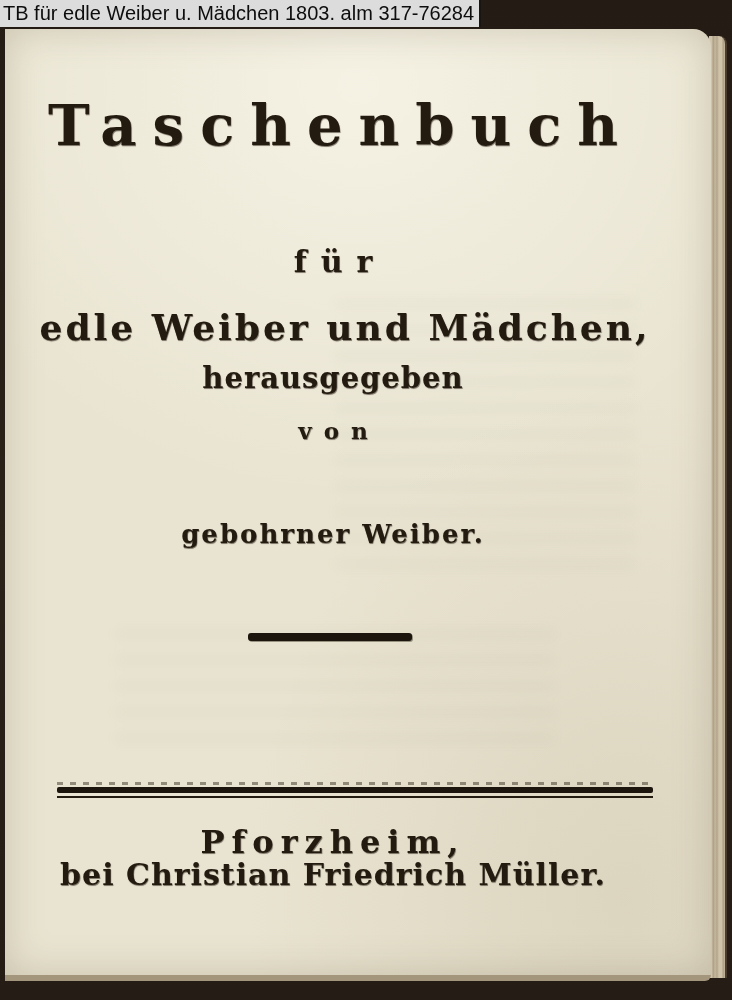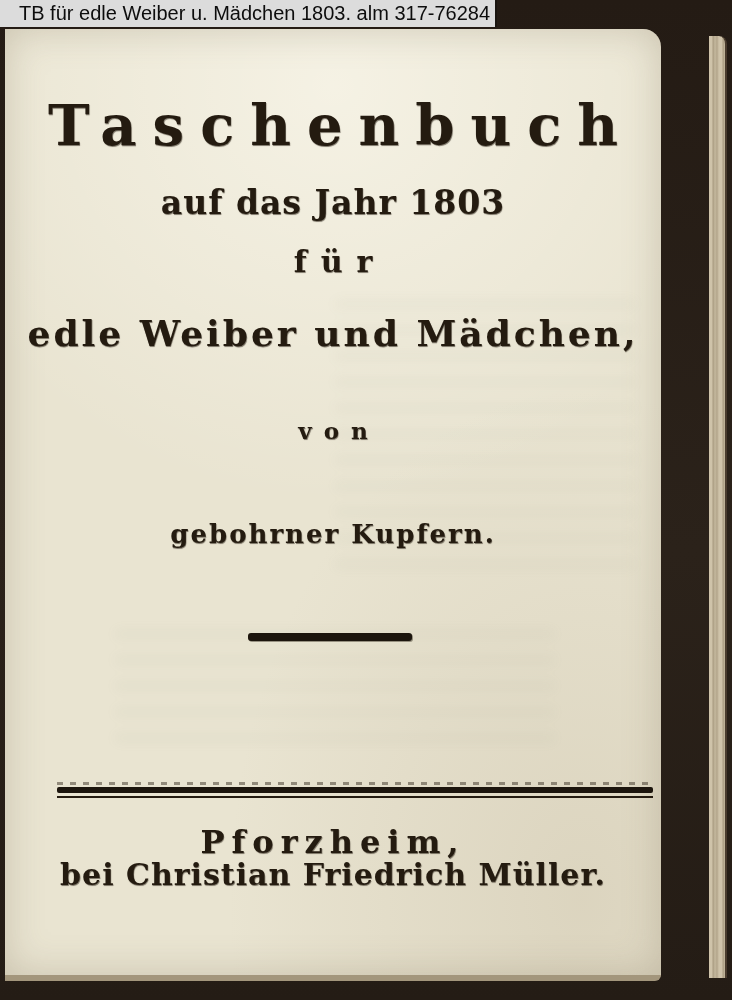--- a/index.html
+++ b/index.html
@@ -12,33 +12,33 @@
   .scan {
     position: relative;
     width: 732px; height: 1000px;
     background: linear-gradient(180deg, #241b14 0%, #2b221a 55%, #241c15 100%);
     overflow: hidden;
   }
   
   .caption-strip {
     position: absolute; left: 0; top: 0;
     height: 27px; line-height: 27px;
-    padding: 0 5px 0 19px;
+    padding: 0 5px 0 3px;
     background: #dcdcdc;
     border-right: 2px solid #1a1510;
     color: #0d0d0d;
     font-family: "Liberation Sans", sans-serif;
     font-size: 20px;
     white-space: nowrap;
     z-index: 5;
   }
   
   .page {
     position: absolute; left: 5px; top: 29px;
-    width: 656px; height: 946px;
+    width: 706px; height: 946px;
     background:
       radial-gradient(120% 80% at 50% 6%, rgba(255,253,244,0.55), rgba(255,253,244,0) 55%),
       radial-gradient(90% 90% at 88% 92%, rgba(185,172,144,0.28), rgba(185,172,144,0) 60%),
       #e9e4d1;
     border-top-right-radius: 18px;
     border-bottom-right-radius: 6px;
     border-bottom: 6px solid #a3967c;
     box-shadow: inset 0 0 38px rgba(120,104,78,0.28);
     z-index: 1;
   }
@@ -72,21 +72,21 @@
     text-align: center;
     color: #241b10;
     font-weight: bold;
     line-height: 1.05;
     text-shadow: 0.6px 0.6px 0.7px rgba(36,27,16,0.55);
     white-space: nowrap;
   }
   .l-title     { top: 67px;  font-size: 56px; letter-spacing: 16px; transform: translateX(8px); }
   .l-year      { top: 157px; font-size: 33px; letter-spacing: 1px; }
   .l-for       { top: 217px; font-size: 30px; letter-spacing: 14px; transform: translateX(7px); }
-  .l-audience  { top: 286px; font-size: 36px; letter-spacing: 3px; }
+  .l-audience  { top: 280px; font-size: 36px; letter-spacing: 3px; padding-left: 12px; }
   .l-publabel  { top: 334px; font-size: 29px; letter-spacing: 1px; }
   .l-by        { top: 390px; font-size: 23px; letter-spacing: 12px; transform: translateX(6px); }
   .l-editor    { top: 426px; font-size: 42px; letter-spacing: 4px; }
   .l-birth     { top: 492px; font-size: 26px; letter-spacing: 2px; }
   .l-plates    { top: 699px; font-size: 30px; letter-spacing: 5px; }
   .l-city      { top: 797px; font-size: 32px; letter-spacing: 7px; }
   .l-publisher { top: 830px; font-size: 30px; letter-spacing: 1px; }
 
   
   .rule-short {
@@ -115,31 +115,31 @@
 <div class="scan">
 
   <div class="fore-edge"></div>
 
   <div class="page">
     <div class="ghost g1"></div>
     <div class="ghost g2"></div>
 
     <div class="line l-title">Taschenbuch</div>
 
-    <div class="line l-year">auf das Jahr 1803</div>
 
     <div class="line l-for">für</div>
 
     <div class="line l-audience">edle Weiber und Mädchen,</div>
 
+    <div class="line l-publabel">herausgegeben</div>
 
     <div class="line l-by">von</div>
 
 
-    <div class="line l-birth">gebohrner Kupfern.</div>
+    <div class="line l-birth">gebohrner Weiber.</div>
 
     <div class="rule-short"></div>
 
 
     <div class="rule-double">
       <div class="speckle"></div>
       <div class="thick"></div>
       <div class="thin"></div>
     </div>
 

